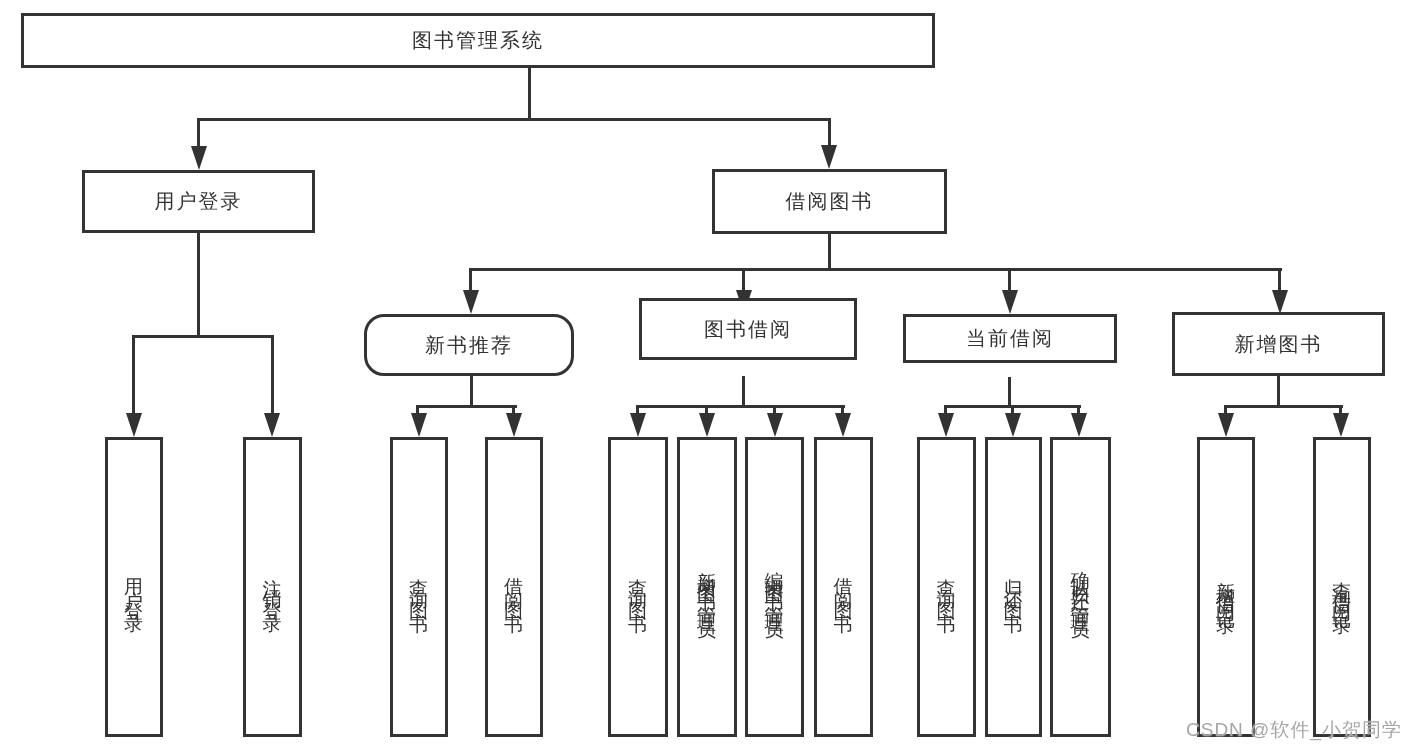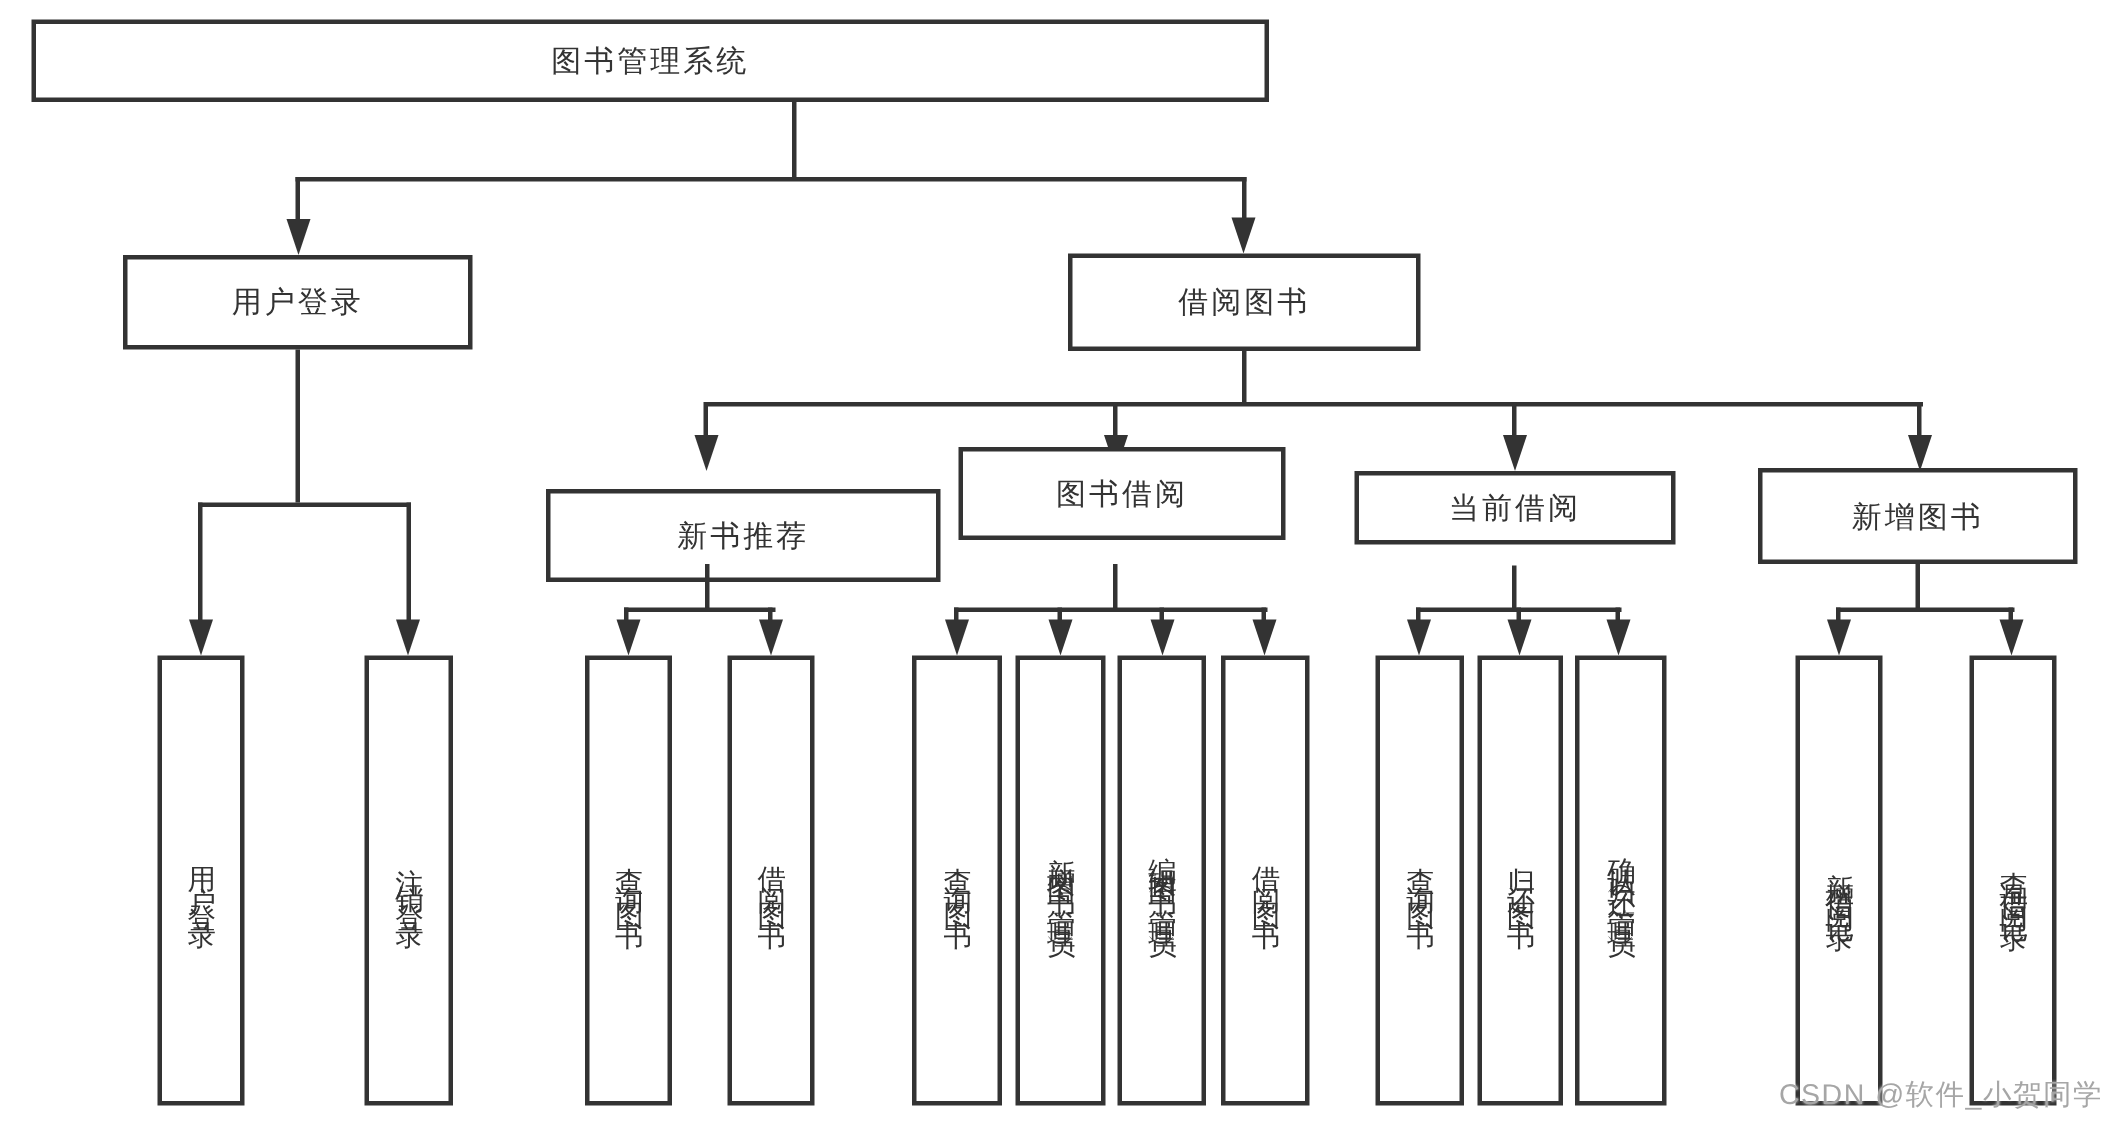--- a/index.html
+++ b/index.html
@@ -29,21 +29,21 @@
     position:absolute;left:1186px;top:717px;z-index:5;
     font-size:19px;color:#a6a6a6;letter-spacing:1px;white-space:nowrap;
     text-shadow:0 0 2px #ffffff;
   }
 </style>
 </head>
 <body>
 
 <div class="stage">
 
-  <div class="box" style="left:21px;top:13px;width:825px;height:55px;">图书管理系统</div>
+  <div class="box" style="left:21px;top:13px;width:914px;height:55px;">图书管理系统</div>
 
   <div class="vline" style="left:528px;top:68px;height:50px;"></div>
   <div class="hline" style="left:197px;top:118px;width:634px;"></div>
   <div class="vline" style="left:197px;top:118px;height:32px;"></div>
   <div class="arrow" style="left:191px;top:146px;"></div>
   <div class="vline" style="left:828px;top:118px;height:31px;"></div>
   <div class="arrow" style="left:821px;top:145px;"></div>
 
   <div class="box" style="left:82px;top:170px;width:233px;height:63px;">用户登录</div>
   <div class="box" style="left:712px;top:169px;width:235px;height:65px;">借阅图书</div>
@@ -59,21 +59,21 @@
   <div class="hline" style="left:470px;top:268px;width:812px;"></div>
   <div class="vline" style="left:469px;top:268px;height:26px;"></div>
   <div class="arrow" style="left:463px;top:290px;"></div>
   <div class="vline" style="left:742px;top:268px;height:26px;"></div>
   <div class="arrow" style="left:736px;top:290px;"></div>
   <div class="vline" style="left:1008px;top:268px;height:26px;"></div>
   <div class="arrow" style="left:1002px;top:290px;"></div>
   <div class="vline" style="left:1278px;top:268px;height:26px;"></div>
   <div class="arrow" style="left:1272px;top:290px;"></div>
 
-  <div class="box" style="left:364px;top:326px;width:263px;height:62px;">新书推荐</div>
+  <div class="box" style="left:364px;top:314px;width:210px;height:62px;border-radius:20px;">新书推荐</div>
   <div class="box" style="left:639px;top:298px;width:218px;height:62px;">图书借阅</div>
   <div class="box" style="left:903px;top:314px;width:214px;height:49px;">当前借阅</div>
   <div class="box" style="left:1172px;top:312px;width:213px;height:64px;">新增图书</div>
 
   <div class="vline" style="left:470px;top:376px;height:32px;"></div>
   <div class="hline" style="left:416px;top:405px;width:101px;"></div>
   <div class="vline" style="left:416px;top:405px;height:14px;"></div>
   <div class="arrow" style="left:411px;top:413px;"></div>
   <div class="vline" style="left:512px;top:405px;height:14px;"></div>
   <div class="arrow" style="left:506px;top:413px;"></div>

